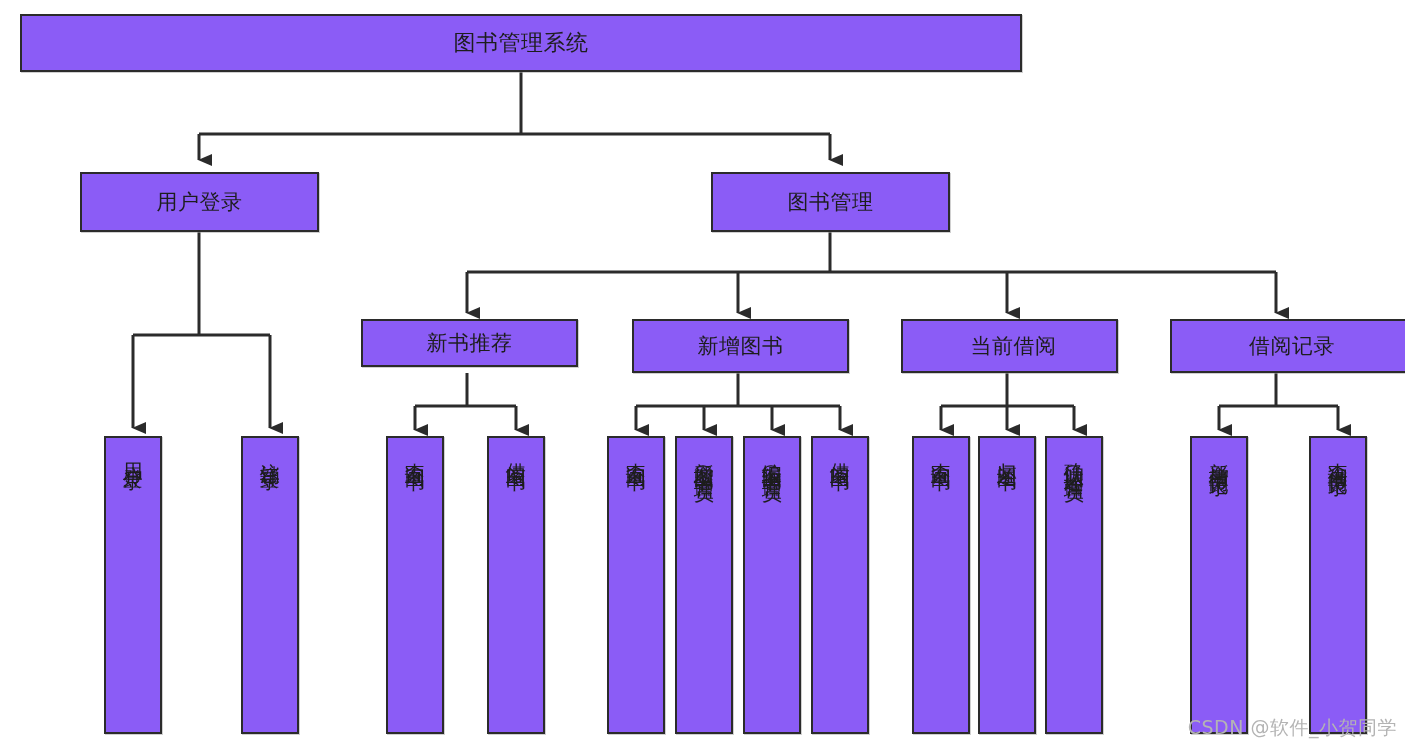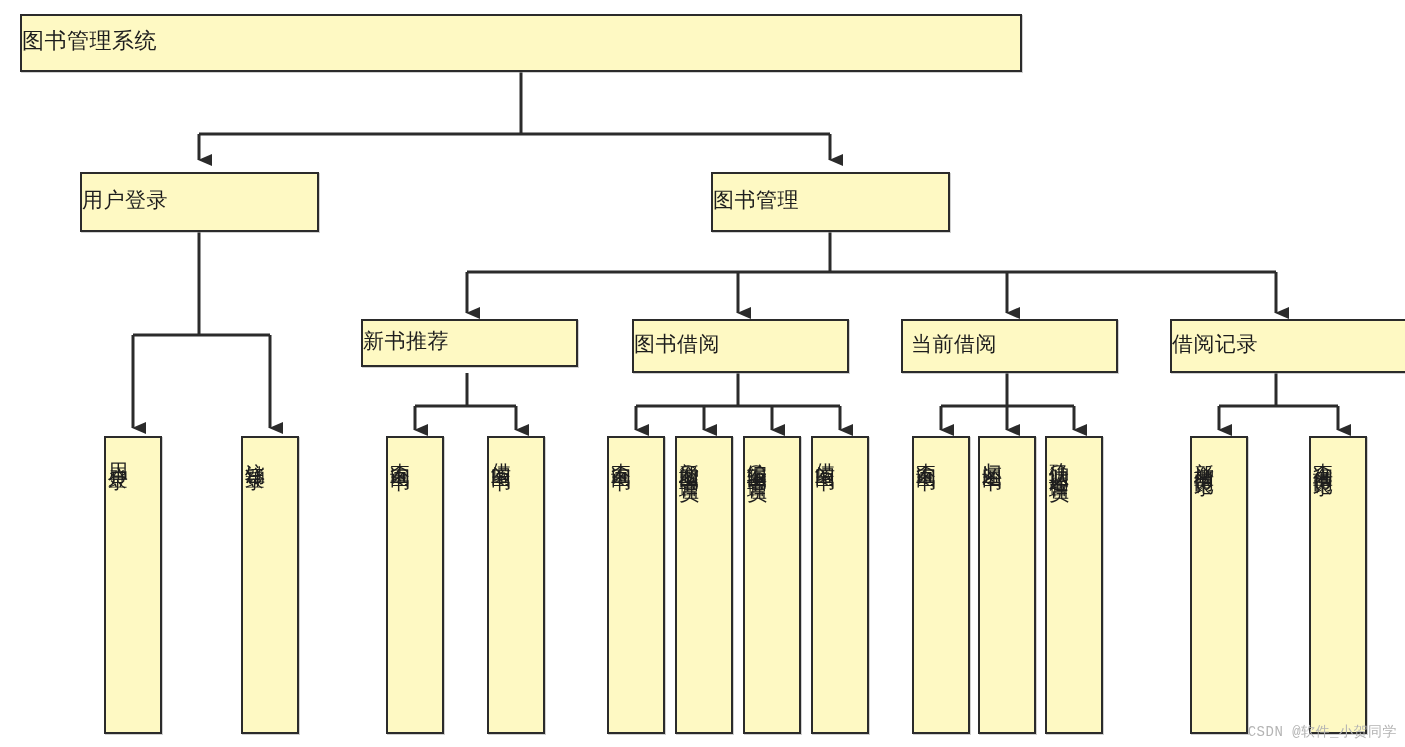--- a/index.html
+++ b/index.html
@@ -22,27 +22,26 @@
     position: absolute;
     left: 0;
     top: 0;
     width: 1405px;
     height: 747px;
     pointer-events: none;
   }
   .node {
     position: absolute;
     box-sizing: border-box;
-    background: #fef9c3;
+    background: #8b5cf6;
     border: 2.5px solid #2b2b2b;
     display: flex;
     align-items: center;
-    justify-content: flex-start;
+    justify-content: center;
     box-shadow: 1px 1px 0 rgba(170,170,170,0.55);
-    font-family: Liberation Mono, monospace;
   }
   .node-label {
     color: #1d1d1d;
     font-size: 21px;
     line-height: 1.18;
     letter-spacing: 0.5px;
     text-align: center;
     white-space: nowrap;
   }
   .node.root .node-label { font-size: 22px; }
@@ -57,25 +56,24 @@
     font-size: 20px;
     line-height: 1.02;
     letter-spacing: 3px;
     white-space: nowrap;
   }
   #watermark {
     position: absolute;
     right: 8px;
     bottom: 6px;
     color: #b4b4b4;
-    font-size: 14px;
+    font-size: 19px;
     letter-spacing: 0.5px;
     white-space: nowrap;
     user-select: none;
-    font-family: Liberation Mono, monospace;
   }
 </style>
 </head>
 <body>
 
 <div id="diagram-root">
 
   <svg id="edge-layer" viewBox="0 0 1405 747" width="1405" height="747" xmlns="http://www.w3.org/2000/svg">
     <defs>
       <marker id="arrowhead" viewBox="0 0 12 14" refX="6" refY="13" markerWidth="12" markerHeight="14" orient="auto-start-reverse" markerUnits="userSpaceOnUse">
@@ -134,21 +132,21 @@
     <span class="node-label">用户登录</span>
   </div>
   <div class="node level2" style="left:711px; top:172px; width:239px; height:60px;">
     <span class="node-label">图书管理</span>
   </div>
 
   <div class="node level2" style="left:361px; top:319px; width:217px; height:48px;">
     <span class="node-label">新书推荐</span>
   </div>
   <div class="node level2" style="left:632px; top:319px; width:217px; height:54px;">
-    <span class="node-label">图书借阅</span>
+    <span class="node-label">新增图书</span>
   </div>
   <div class="node level2" style="left:901px; top:319px; width:217px; height:54px;padding-left:8px;">
     <span class="node-label">当前借阅</span>
   </div>
   <div class="node level2" style="left:1170px; top:319px; width:244px; height:54px;">
     <span class="node-label">借阅记录</span>
   </div>
 
   <div class="node leaf" style="left:104px; top:436px; width:58px; height:298px;">
     <span class="node-label">用户登录</span>

